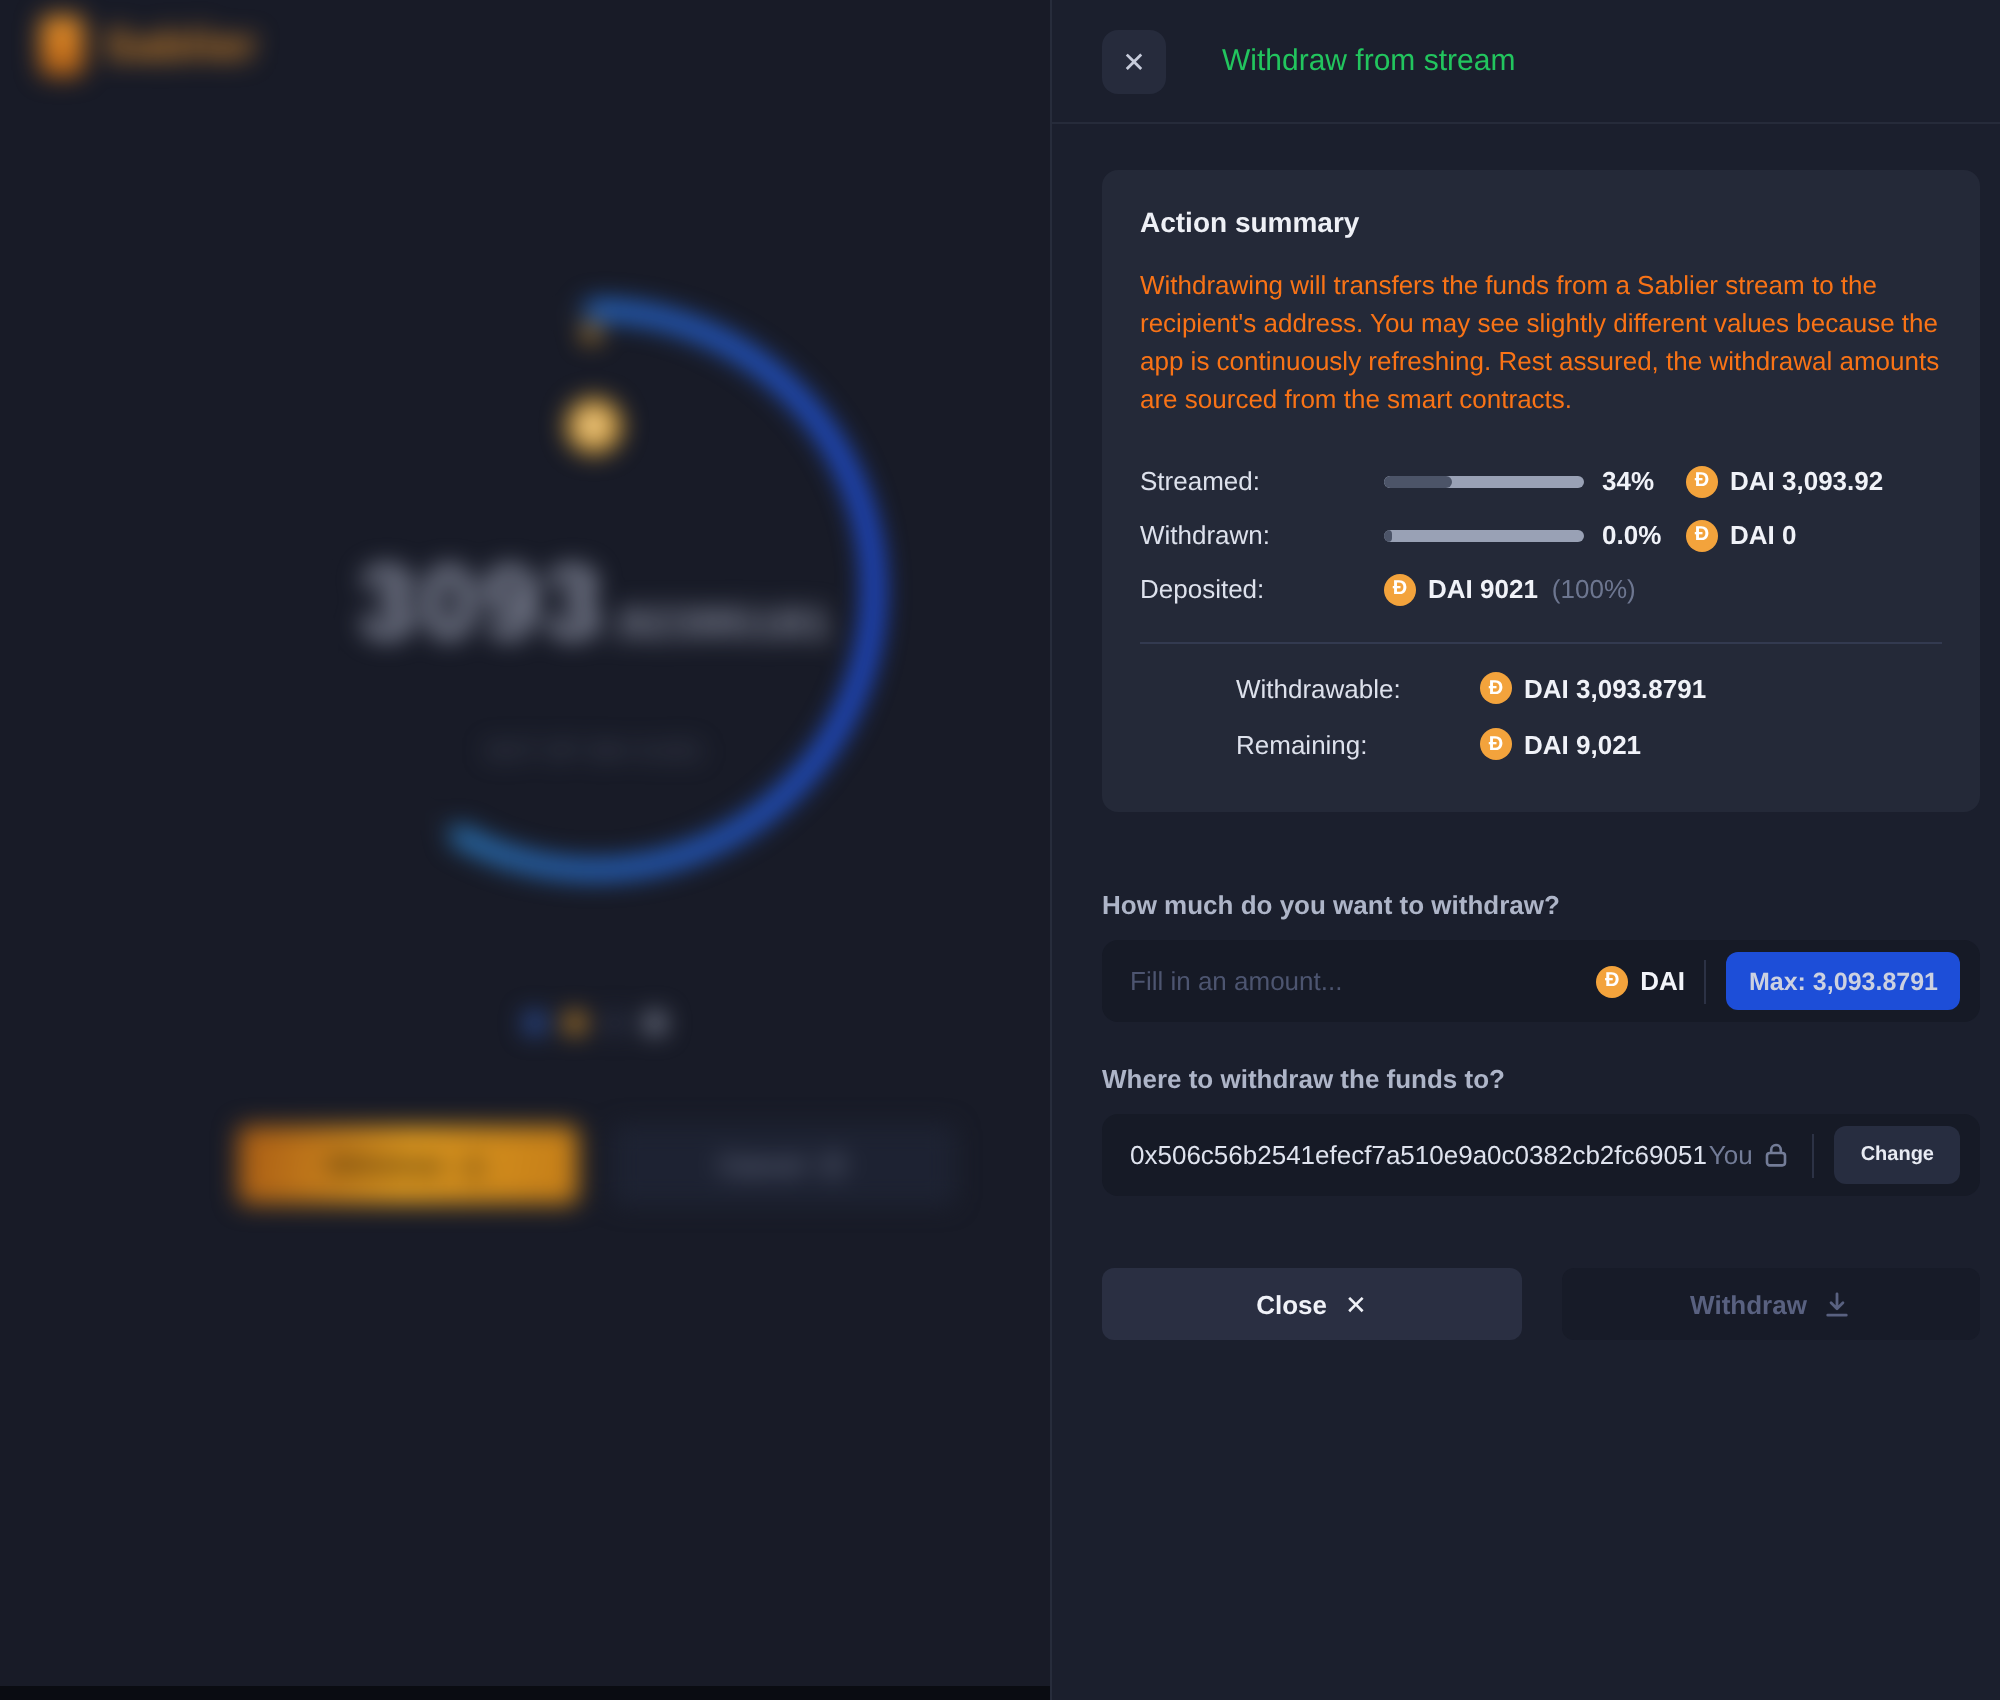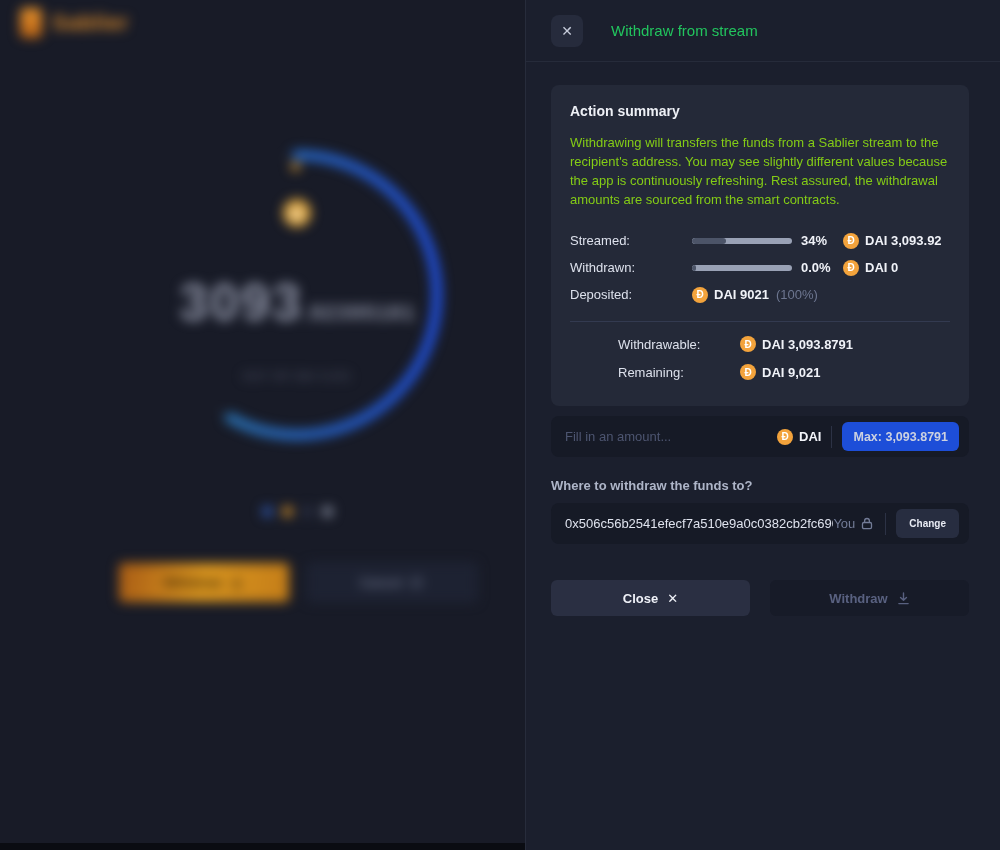--- a/index.html
+++ b/index.html
@@ -49,25 +49,25 @@
   
   .panel { position:absolute; left:525px; top:0; width:475px; height:850px;
     background:#1b1f2d; border-left:1px solid #272c3b; color:#e8ebf3; }
   .panel-header { height:62px; display:flex; align-items:center; padding:0 25px;
     border-bottom:1px solid #262b3a; }
   .close-sq { width:32px; height:32px; border-radius:8px; background:#262b3c;
     color:#c7ccdb; font-size:14px; display:flex; align-items:center; justify-content:center;
     cursor:pointer; border:none; }
   .panel-title { margin-left:28px; font-size:15px; font-weight:normal; color:#22c55e; }
 
-  .panel-body { padding:23px 31px 0 25px; }
+  .panel-body { padding:23px 10px 0 25px; }
 
   .card { background:#242938; border-radius:8px; padding:18px 19px 20px 19px; }
   .card-heading { font-size:14px; font-weight:bold; color:#eef0f6; margin-bottom:15px; }
-  .card-desc { font-size:13px; line-height:1.45; color:#84cc16; margin-bottom:18px; }
+  .card-desc { font-size:13px; line-height:1.45; color:#f97316; margin-bottom:18px; }
 
   .srow { display:flex; align-items:center; height:27px; font-size:13px; }
   .srow-label { width:122px; color:#dde1ec; }
   .bar { width:100px; height:6px; border-radius:3px; background:#99a1b5; overflow:hidden;
     margin-right:9px; }
   .bar-fill { height:100%; background:#4c5468; border-radius:3px; }
   .pct { width:42px; color:#f0f2f8; font-weight:bold; }
   .dai-ic { width:16px; height:16px; border-radius:50%; background:#f3a33c; color:#fff;
     font-size:10px; font-weight:bold; display:inline-flex; align-items:center;
     justify-content:center; margin-right:6px; flex:0 0 auto; }
@@ -213,20 +213,21 @@
           <span class="dai-ic">Đ</span>
           <span class="amt">DAI 3,093.8791</span>
         </div>
         <div class="trow">
           <div class="trow-label">Remaining:</div>
           <span class="dai-ic">Đ</span>
           <span class="amt">DAI 9,021</span>
         </div>
       </div>
 
+      <div class="sec-label">How much do you want to withdraw?</div>
       <div class="inp-row">
         <input type="text" placeholder="Fill in an amount..." style="">
         <span class="token-tag">
           <span class="dai-ic">Đ</span>
           <span>DAI</span>
         </span>
         <span class="v-div"></span>
         <button class="max-btn">Max: 3,093.8791</button>
       </div>
 

